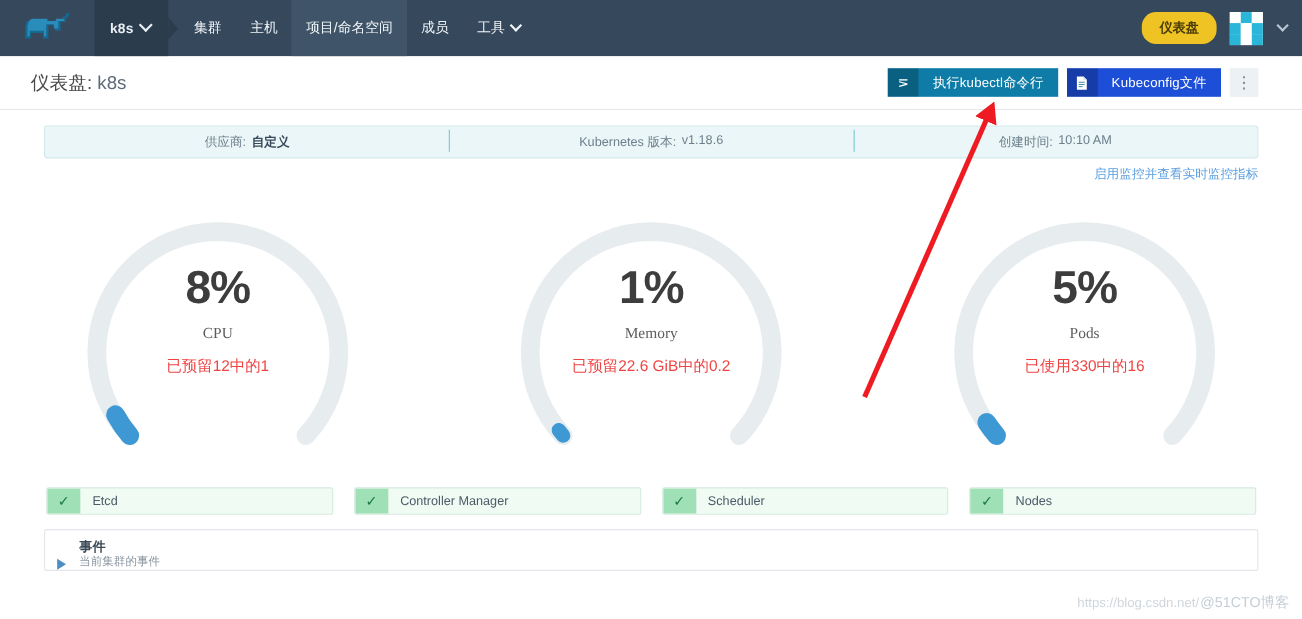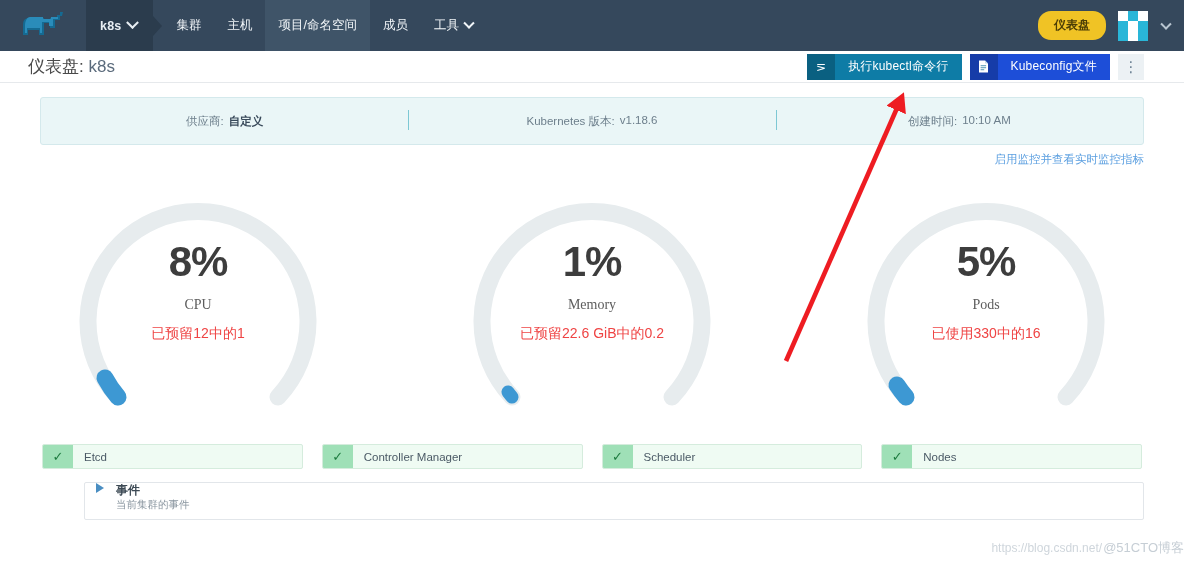--- a/index.html
+++ b/index.html
@@ -111,21 +111,21 @@
   .avatar i { background: #29b6d8; display:block; }
   .avatar i.w { background: #ffffff; }
   .avatar-caret {
     color: #b9c6d1;
     margin-left: 2px;
   }
   .avatar-caret .chev { width: 8px; height: 8px; }
 
   
   .title-row {
-    height: 32px;
+    height: 49px;
     display: flex;
     align-items: center;
     padding: 0 40px 0 28px;
     border-bottom: 1px solid #e6e9ec;
   }
   .page-title {
     font-size: 17px;
     color: #4a4a4a;
   }
   .page-title .sub { color: #5b6b7c; }
@@ -166,21 +166,21 @@
     display: flex; align-items: center; justify-content: center;
     font-size: 15px;
     cursor: pointer;
   }
 
   
   .content { padding: 0 40px 0 40px; }
 
   .info-bar {
     margin-top: 14px;
-    height: 48px;
+    height: 30px;
     background: #eaf6f7;
     border: 1px solid #d4e9ec;
     border-radius: 3px;
     display: flex;
     align-items: center;
     font-size: 11.5px;
     color: #6d7f8c;
   }
   .info-cell {
     flex: 1;
@@ -285,24 +285,23 @@
     color: #4b5a66;
   }
 
   
   .events {
     margin-top: 13px;
     border: 1px solid #e2e6ea;
     border-radius: 2px;
     height: 38px;
     display: flex;
-    align-items: flex-start;
+    align-items: flex-end;
     padding-left: 11px;
     cursor: pointer;
-    margin-left: 44px;
   }
   .tri {
     width: 0; height: 0;
     border-left: 8px solid #4a8ec2;
     border-top: 5.5px solid transparent;
     border-bottom: 5.5px solid transparent;
     margin-right: 12px;
     flex: none;
   }
   .events-title { font-size: 12px; font-weight: bold; color: #3d4a55; line-height: 1.25; }
@@ -313,21 +312,21 @@
     position: absolute;
     left: 0; top: 0;
     width: 1184px; height: 563px;
     pointer-events: none;
     z-index: 40;
   }
 
   
   .watermark {
     position: absolute;
-    right: 0;
+    right: 12px;
     bottom: 6px;
     font-size: 12px;
     color: #cfd6dc;
     display: flex;
     align-items: baseline;
     gap: 1px;
     z-index: 30;
     white-space: nowrap;
   }
   .watermark .wm-brand { font-size: 13px; color: #c6ced5; }

